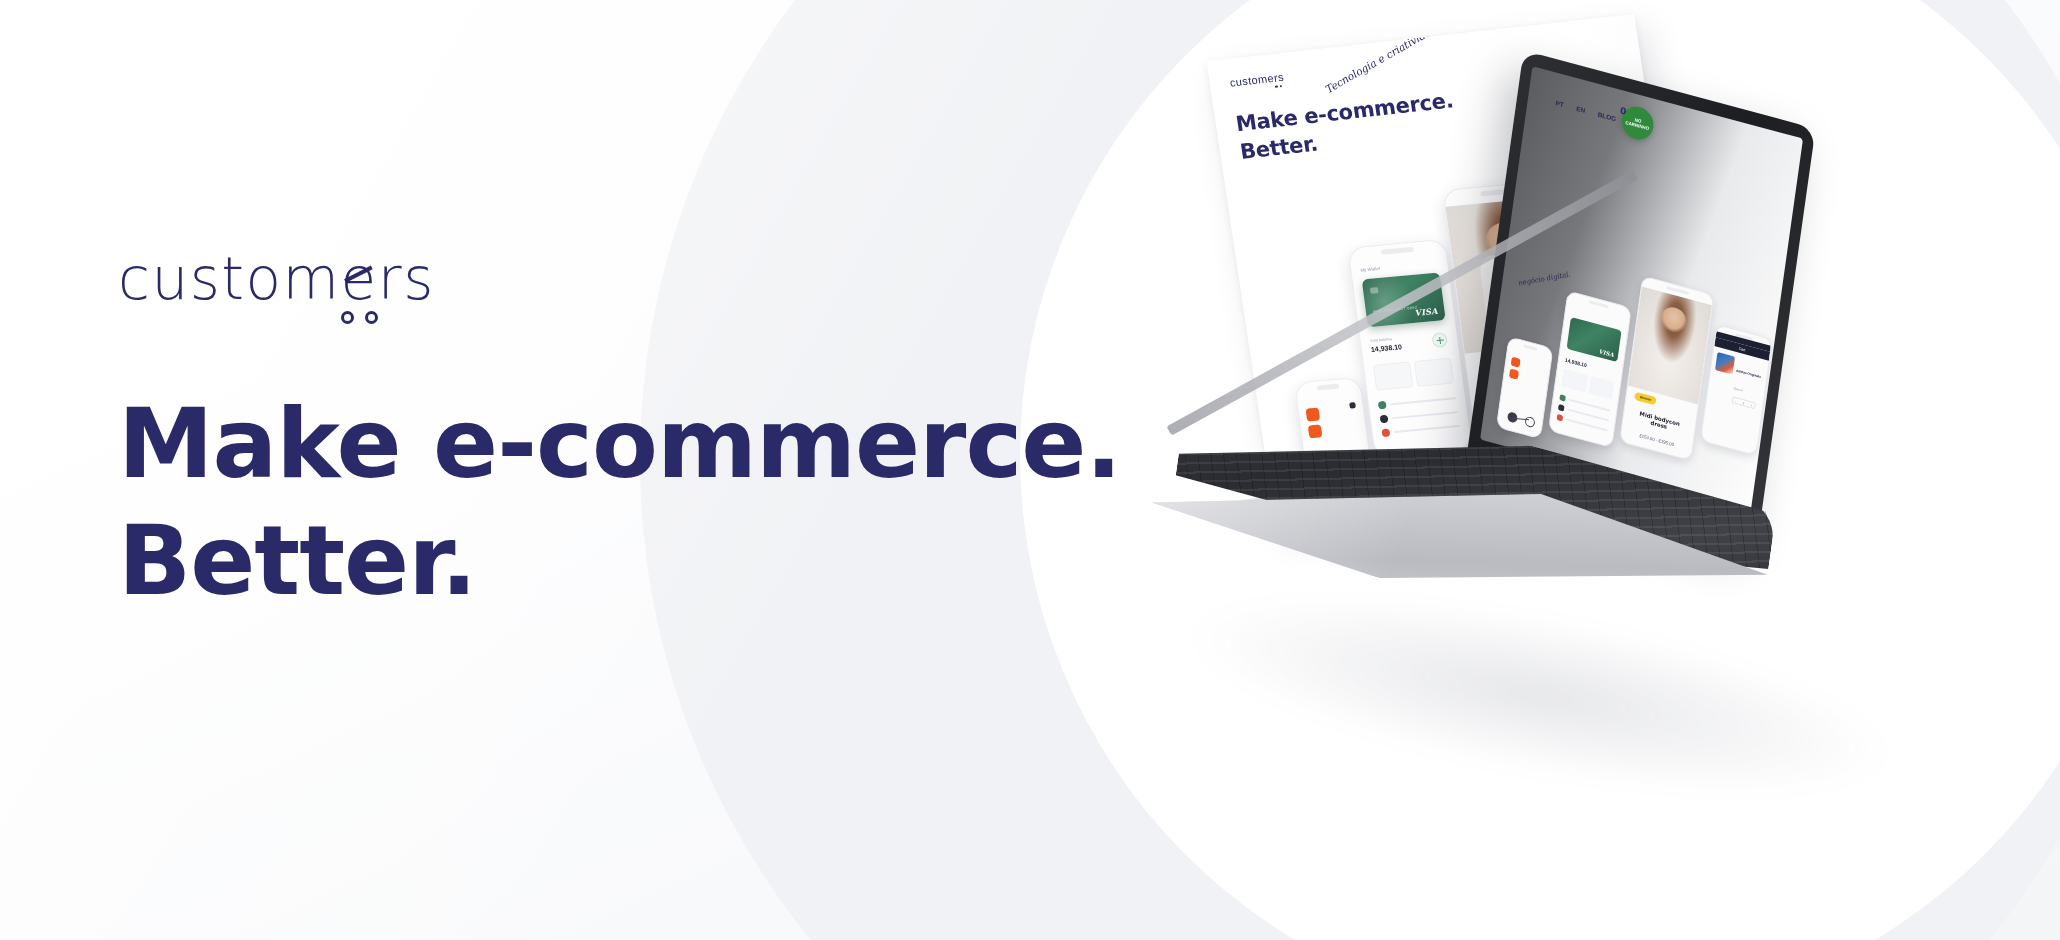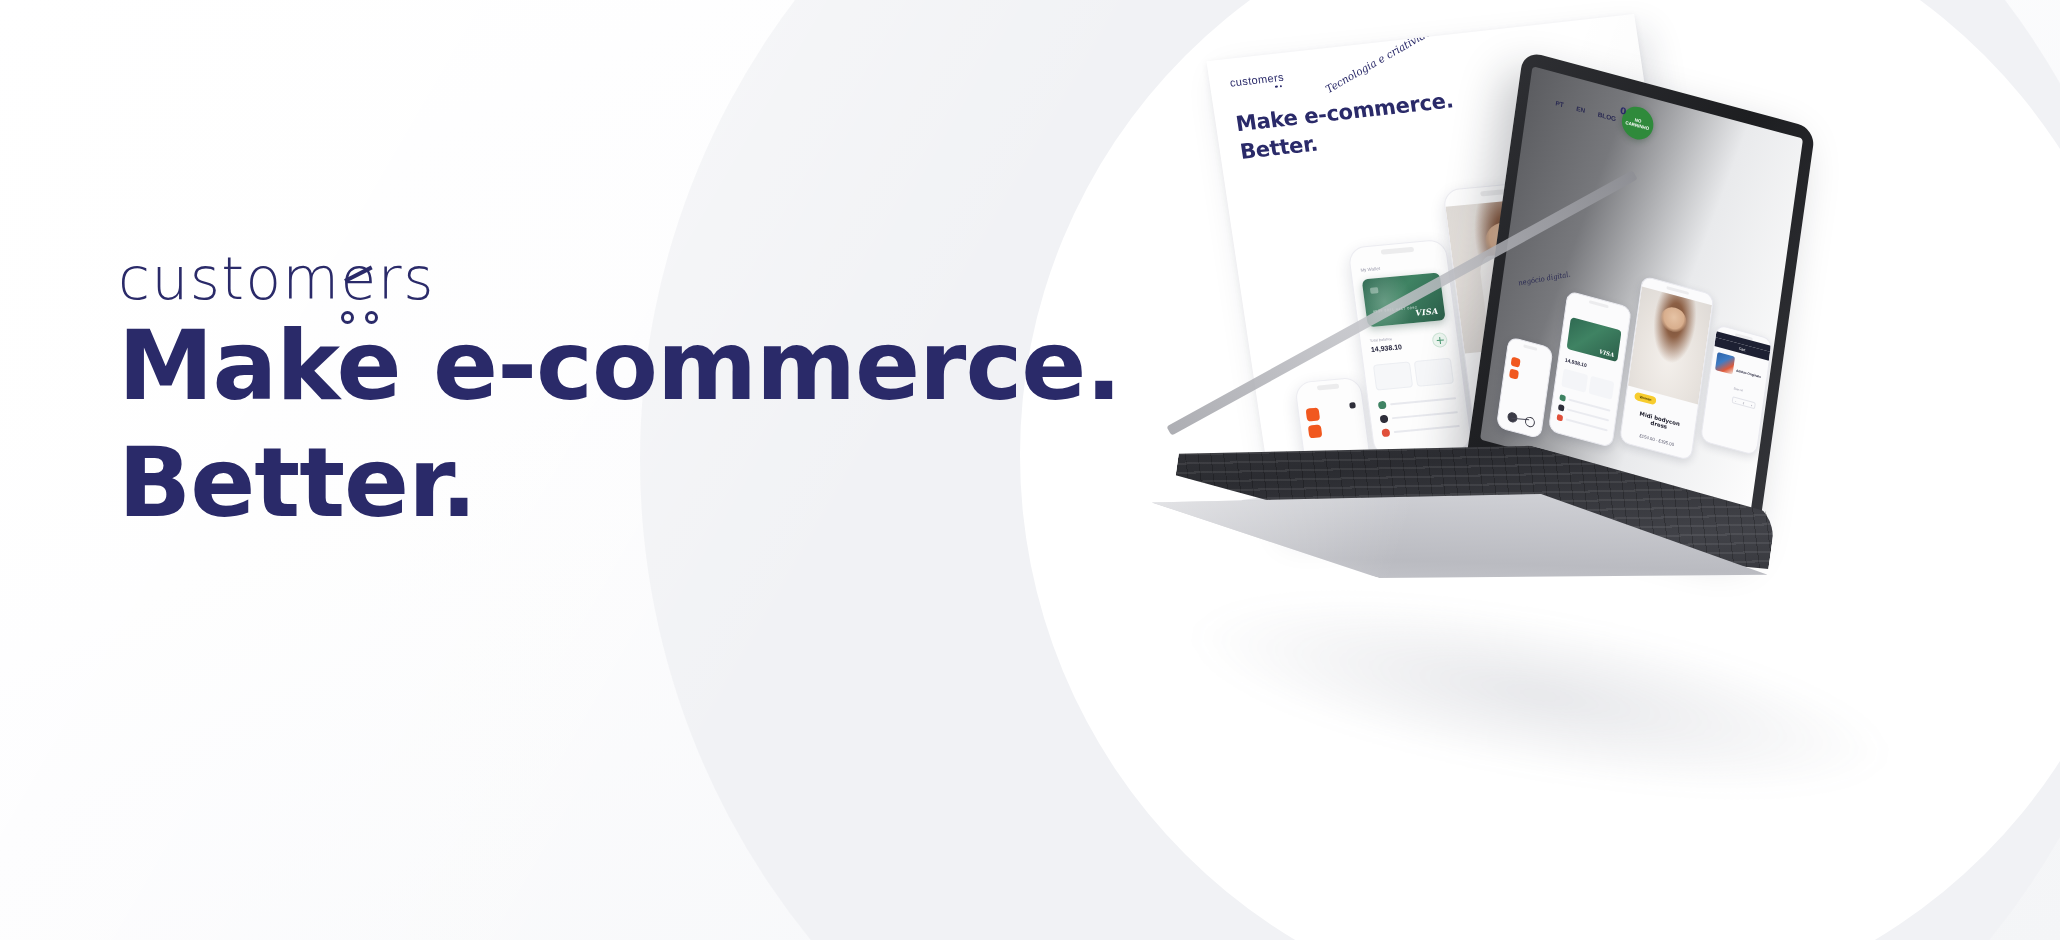--- a/index.html
+++ b/index.html
@@ -47,20 +47,21 @@
     width:1020px;
   }
   .brand-logo {
     display:flex;
     align-items:flex-end;
     font-size:58px;
     font-weight:400;
     letter-spacing:1.5px;
     color:#2a2a69;
     line-height:1;
+    margin-bottom:78px;
     position:relative;
     width:max-content;
   }
   .brand-logo .lg-a { font-family:"DejaVu Sans", sans-serif; font-weight:300; }
   .logo-e-wrap {
     position:relative;
     display:inline-block;
   }
   .logo-e-wrap .slash {
     position:absolute;

